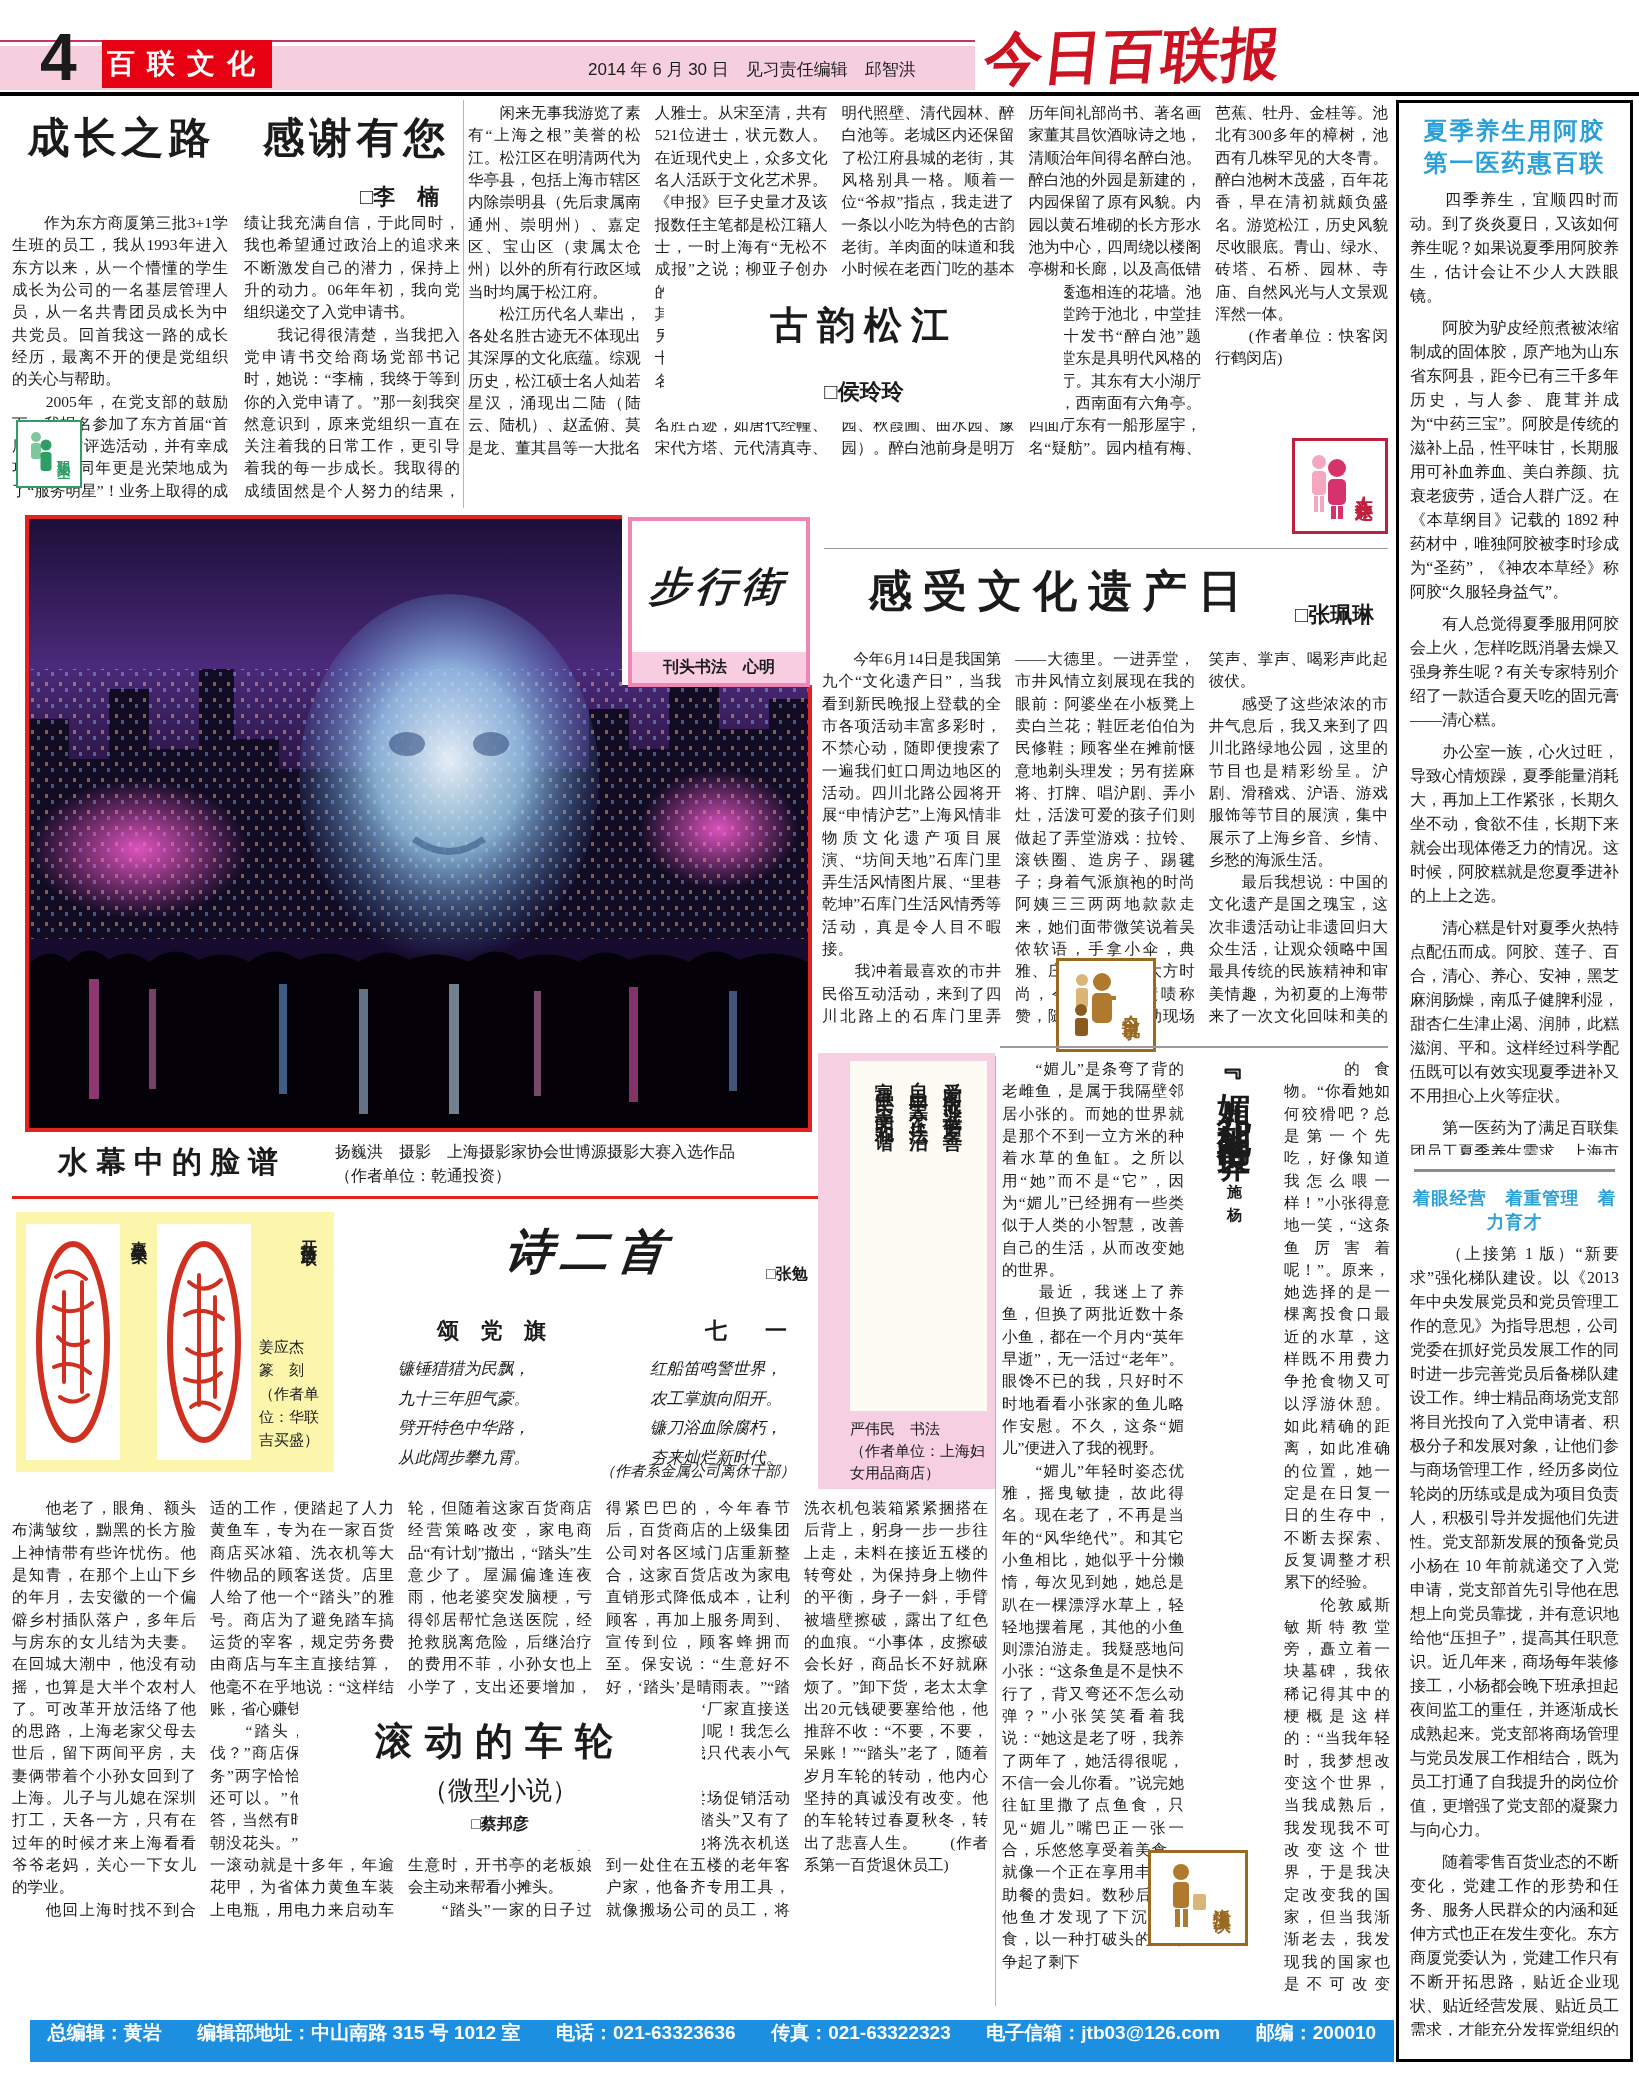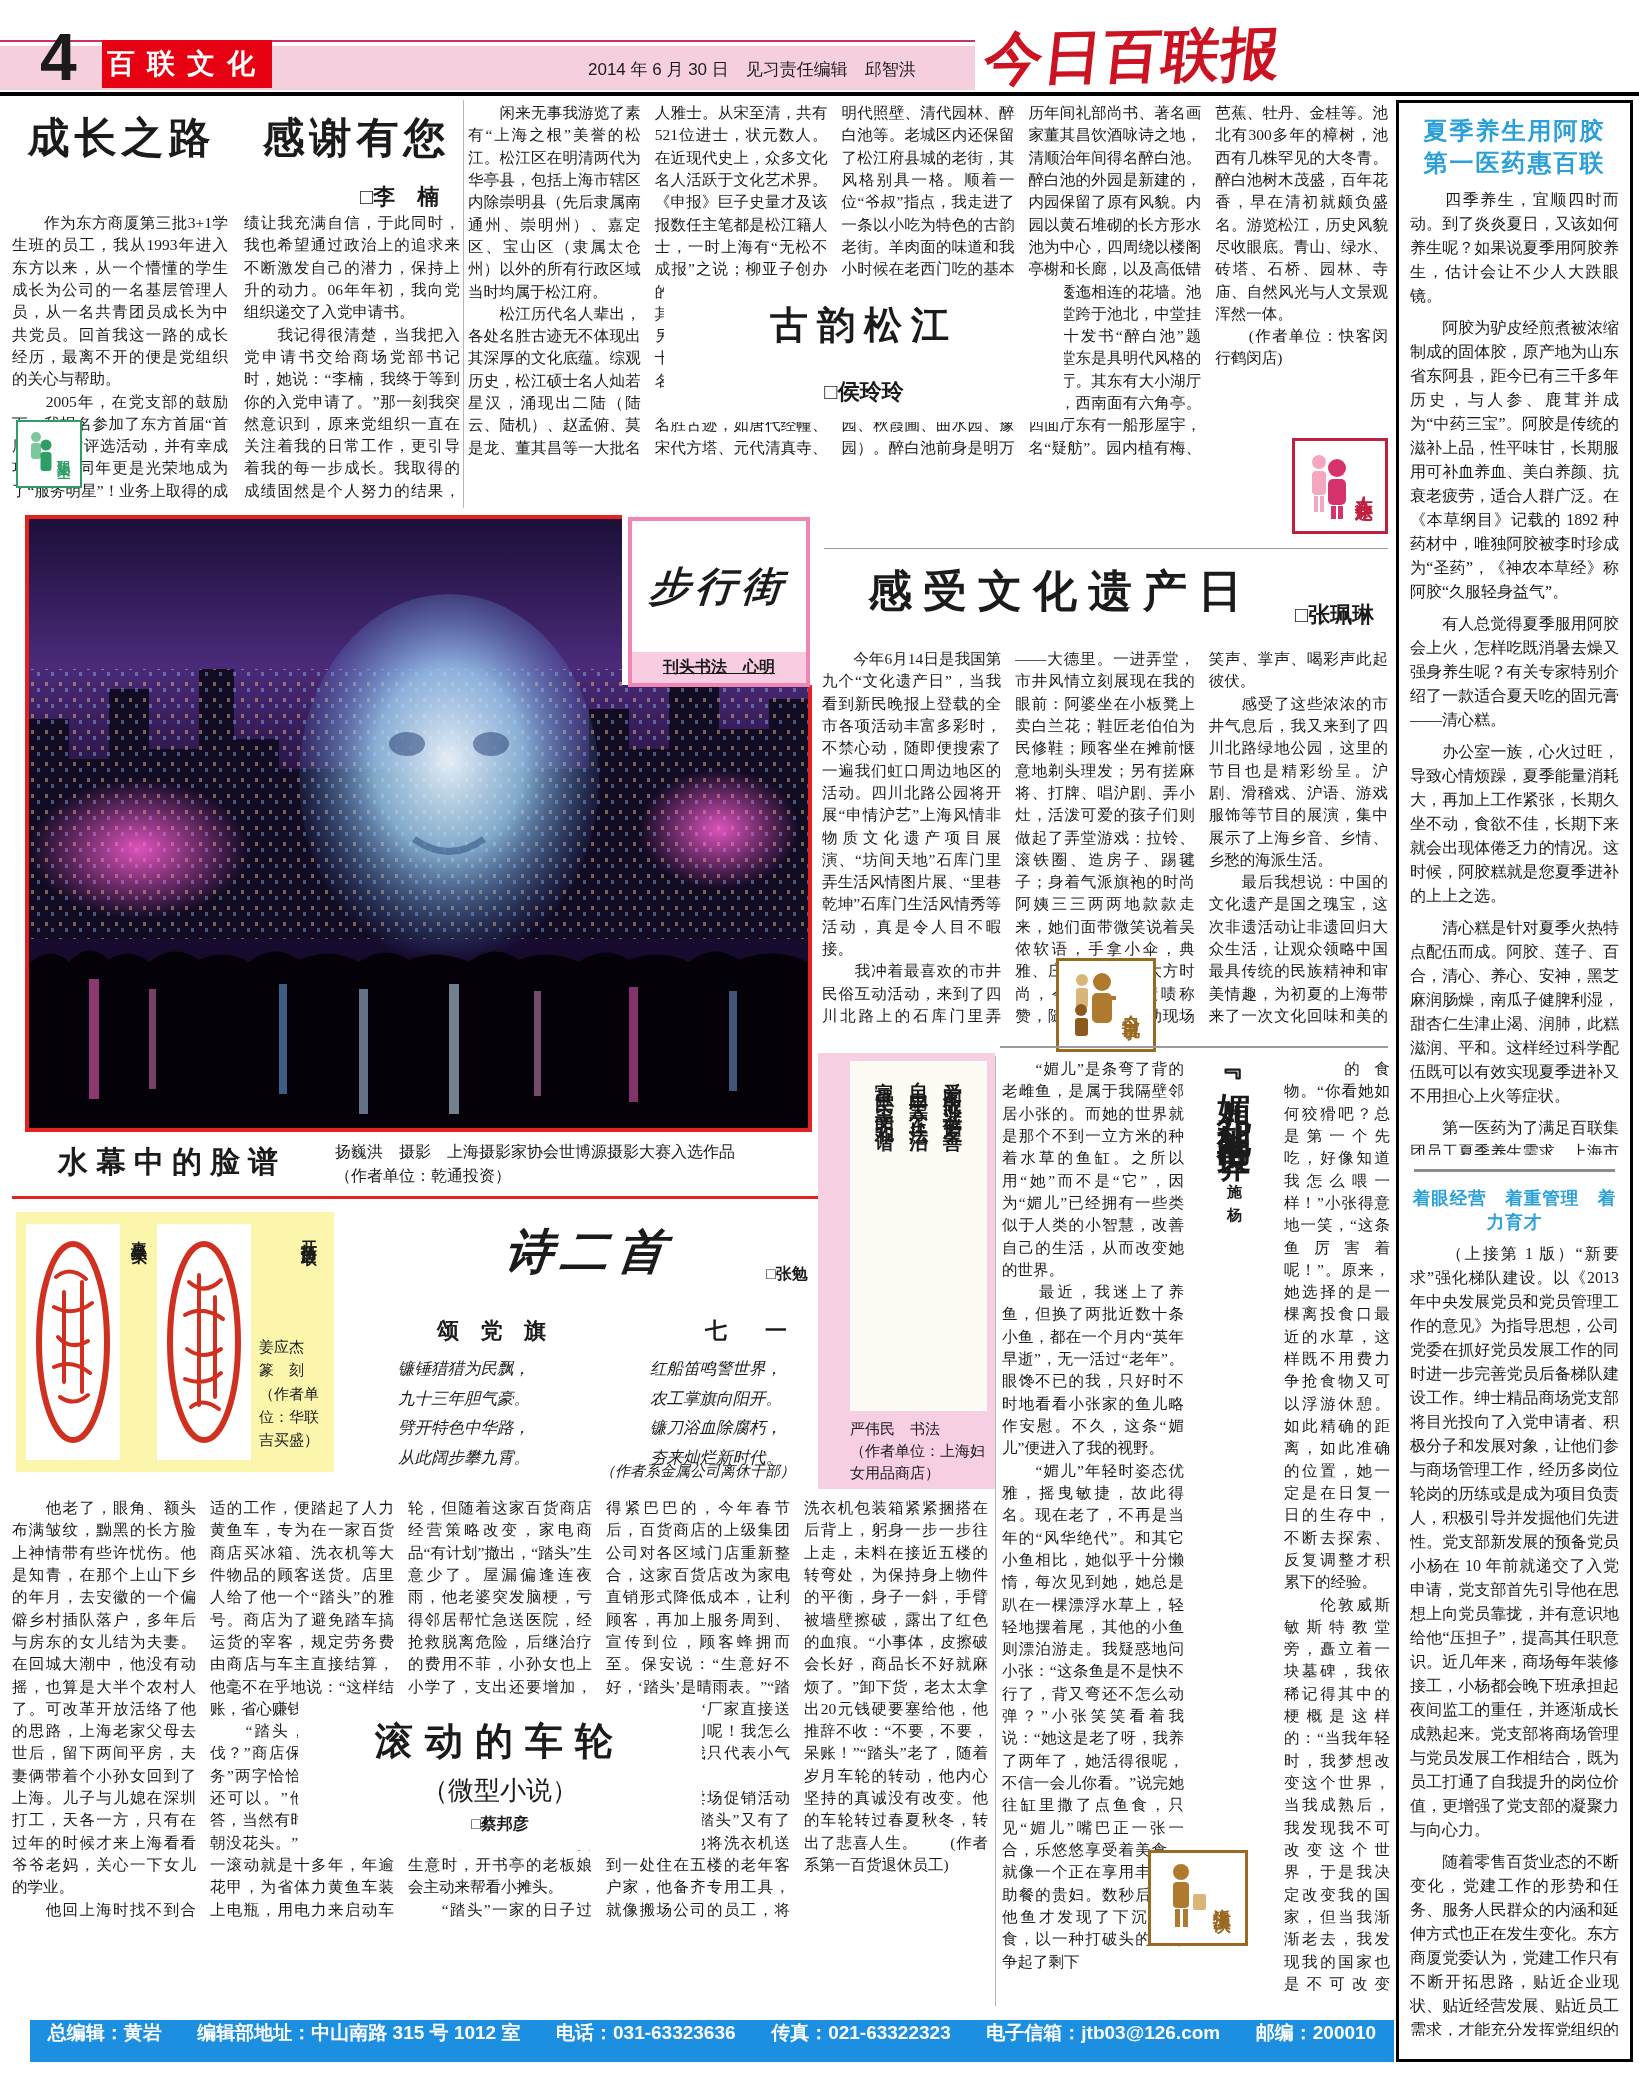--- a/index.html
+++ b/index.html
@@ -36,21 +36,21 @@
   .cicon{background:#fff;display:flex;align-items:center;justify-content:center;gap:3px;padding:3px;}
   .cicon .vt{font-weight:bold;letter-spacing:2px;line-height:1.05;}
   
   #photo-title{font-size:30px;font-weight:bold;letter-spacing:8px;}
   .credit{font-size:16px;line-height:1.5;white-space:pre-line;}
   
   #pedbox{background:#fff;}
   #pedbox-inner{border:4px solid #ef86b5;height:100%;display:flex;flex-direction:column;}
   #pedbox-title{flex:1;display:flex;align-items:center;justify-content:center;
       font-size:40px;font-weight:bold;font-style:italic;letter-spacing:6px;transform:skewX(-5deg);}
-  #pedbox-cap{background:#f8cde1;text-align:center;font-weight:bold;font-size:16px;padding:5px 18px;text-decoration:underline;}
+  #pedbox-cap{background:#f8cde1;text-align:center;font-weight:bold;font-size:16px;padding:5px 18px;}
   
   #sealbox{background:#fbf6ac;display:flex;padding:12px 10px;gap:8px;}
   .sealpanel{background:#fff;width:94px;display:flex;align-items:center;justify-content:center;}
   .seallabel{font-weight:bold;font-size:16px;letter-spacing:3px;padding-top:4px;}
   .artist{font-size:15px;line-height:1.55;white-space:pre-line;}
   
   #poems-title{font-size:48px;font-weight:bold;font-style:italic;letter-spacing:8px;transform:skewX(-6deg);}
   .poem-t{font-size:22px;font-weight:bold;letter-spacing:8px;text-align:center;margin-bottom:8px;}
   .poem-l{font-size:16.5px;line-height:1.8;font-style:italic;}
   
@@ -343,19 +343,19 @@
       <div class="side-h2">着眼经营　着重管理　着力育才</div>
       <p class="side-p">　　（上接第 1 版）“新要求”强化梯队建设。以《2013 年中央发展党员和党员管理工作的意见》为指导思想，公司党委在抓好党员发展工作的同时进一步完善党员后备梯队建设工作。绅士精品商场党支部将目光投向了入党申请者、积极分子和发展对象，让他们参与商场管理工作，经历多岗位轮岗的历练或是成为项目负责人，积极引导并发掘他们先进性。党支部新发展的预备党员小杨在 10 年前就递交了入党申请，党支部首先引导他在思想上向党员靠拢，并有意识地给他“压担子”，提高其任职意识。近几年来，商场每年装修接工，小杨都会晚下班承担起夜间监工的重任，并逐渐成长成熟起来。党支部将商场管理与党员发展工作相结合，既为员工打通了自我提升的岗位价值，更增强了党支部的凝聚力与向心力。</p>
       <p class="side-p">　　随着零售百货业态的不断变化，党建工作的形势和任务、服务人民群众的内涵和延伸方式也正在发生变化。东方商厦党委认为，党建工作只有不断开拓思路，贴近企业现状、贴近经营发展、贴近员工需求，才能充分发挥党组织的优势，在新时期为企业转型发展搭建平台、创造条件、营造环境、凝聚力量。</p>
 
     </div>
   </div>
 
   <div class="abs" id="footer" style="left:30px;top:2020px;width:1364px;height:42px;">
     <span>总编辑：黄岩</span>
     <span>编辑部地址：中山南路 315 号 1012 室</span>
-    <span>电话：031-63323636</span>
+    <span>电话：021-63323636</span>
     <span>传真：021-63322323</span>
     <span>电子信箱：jtb03@126.com</span>
     <span>邮编：200010</span>
   </div>
 
 </div>
 
 </body></html>

